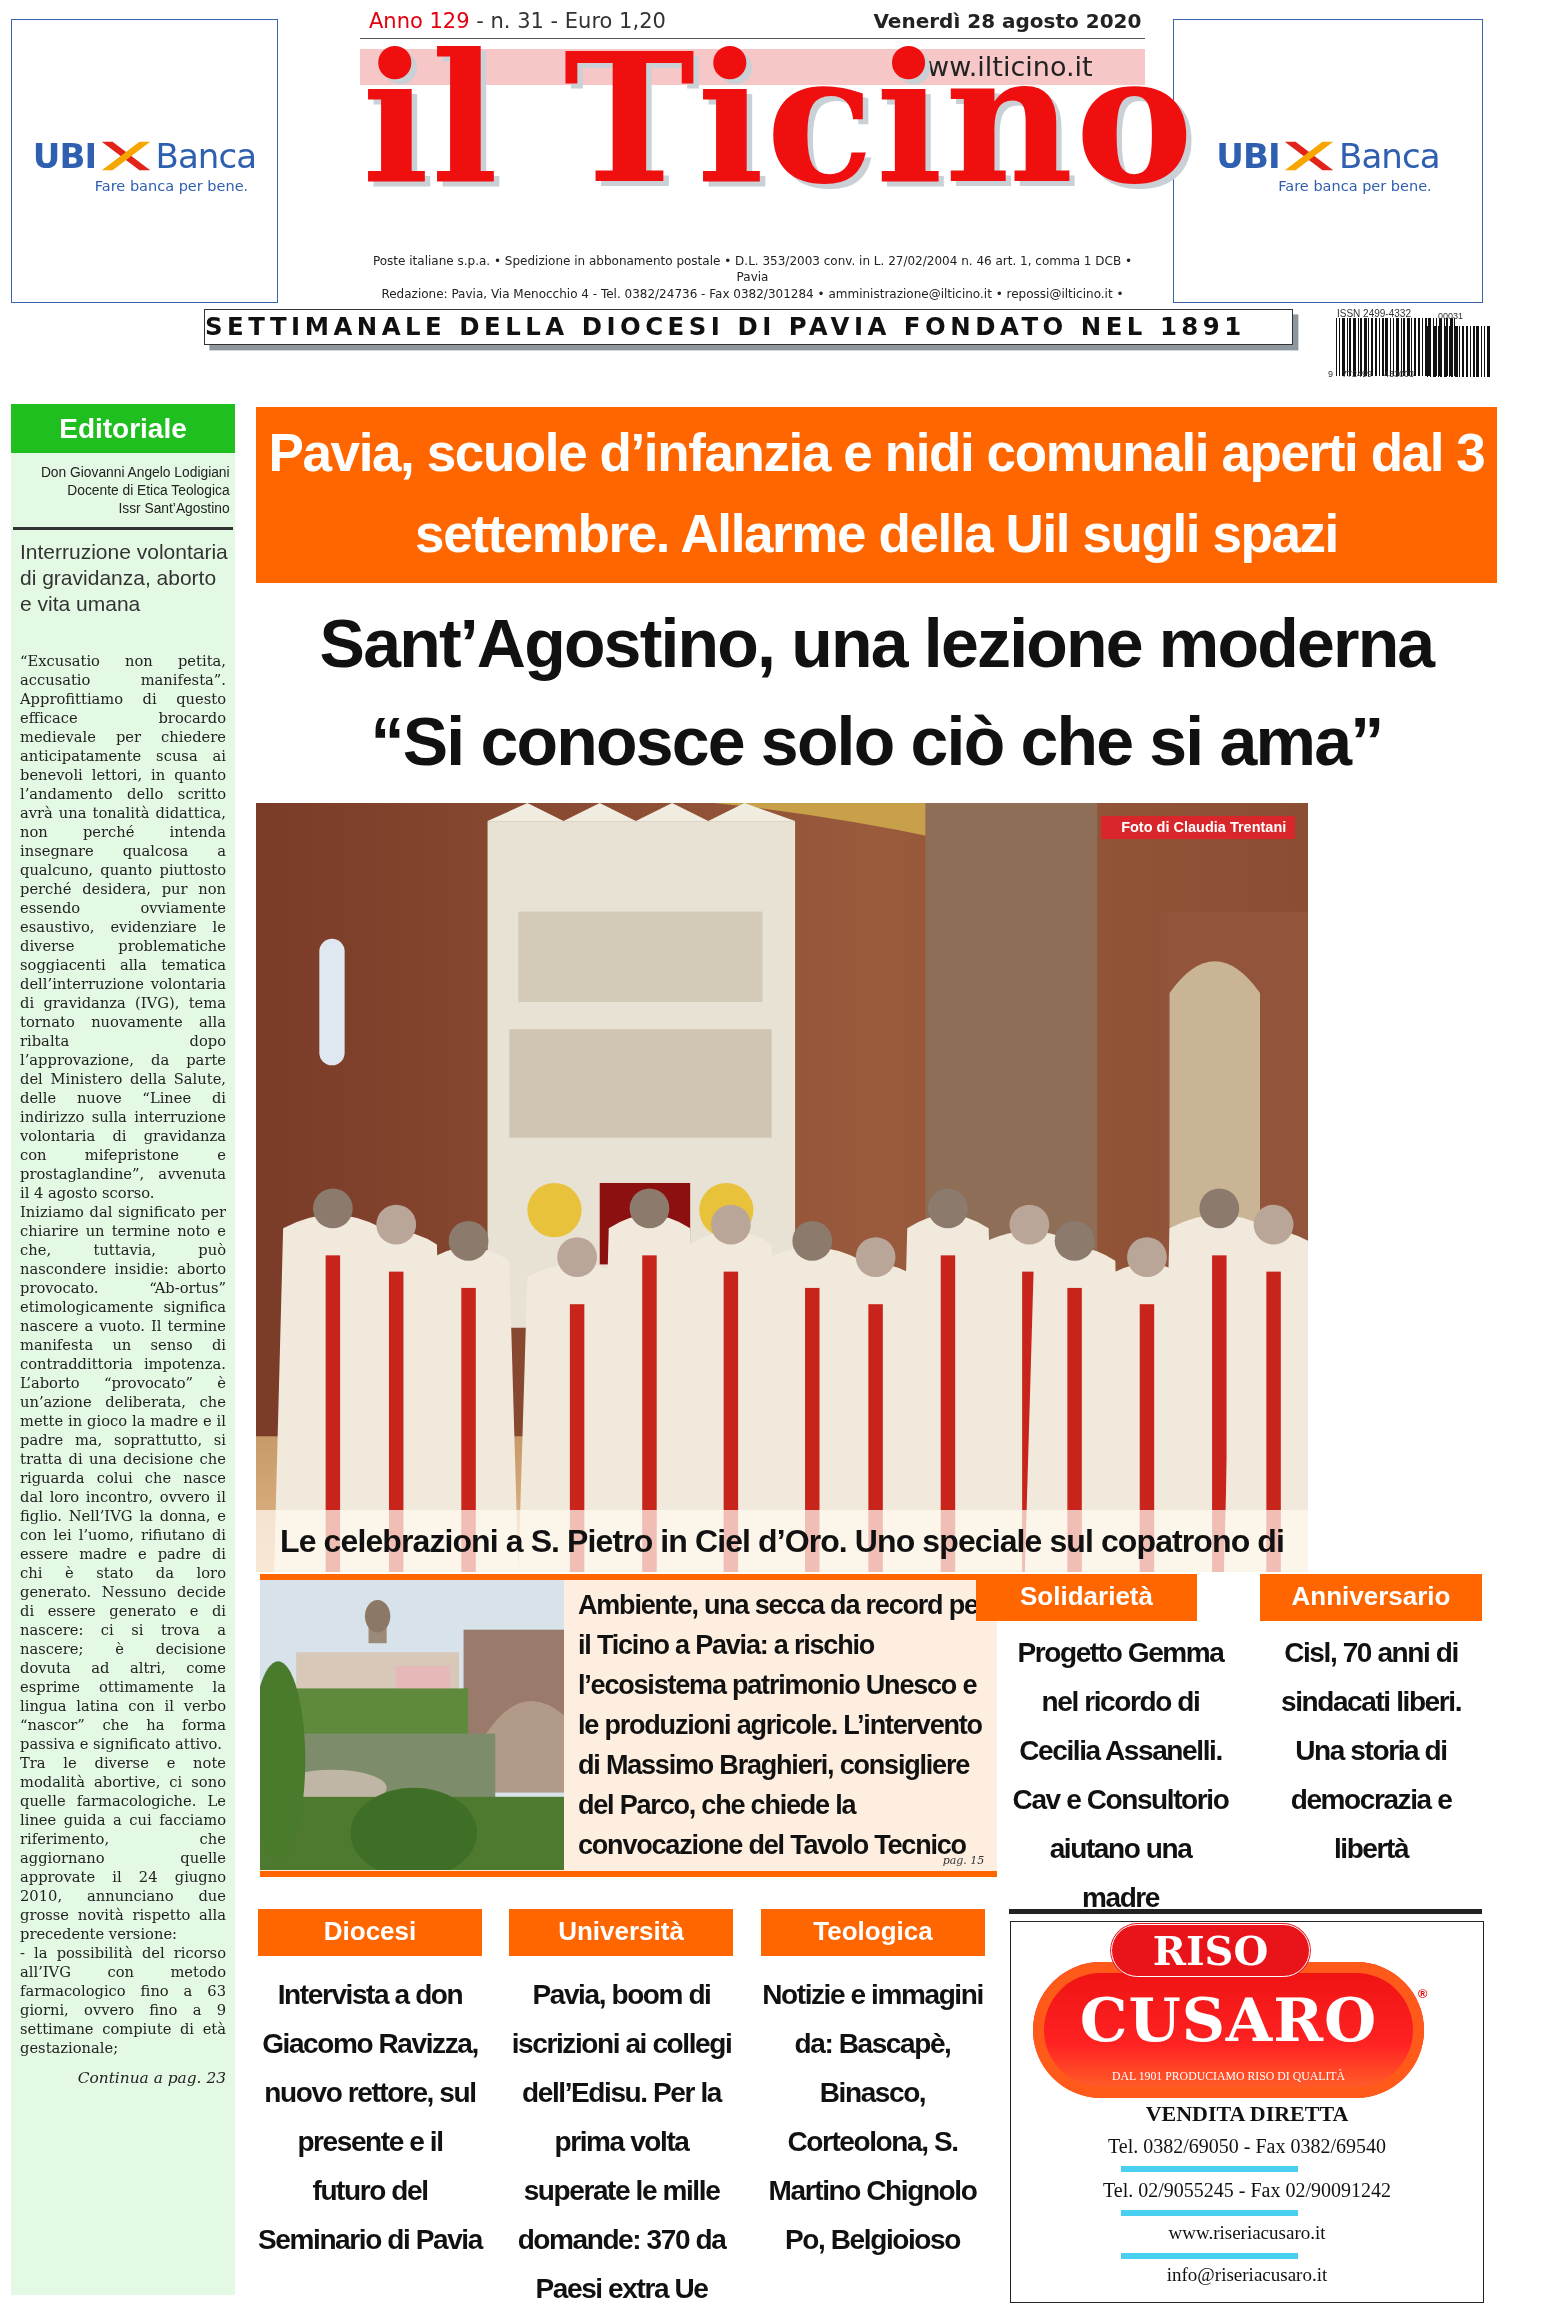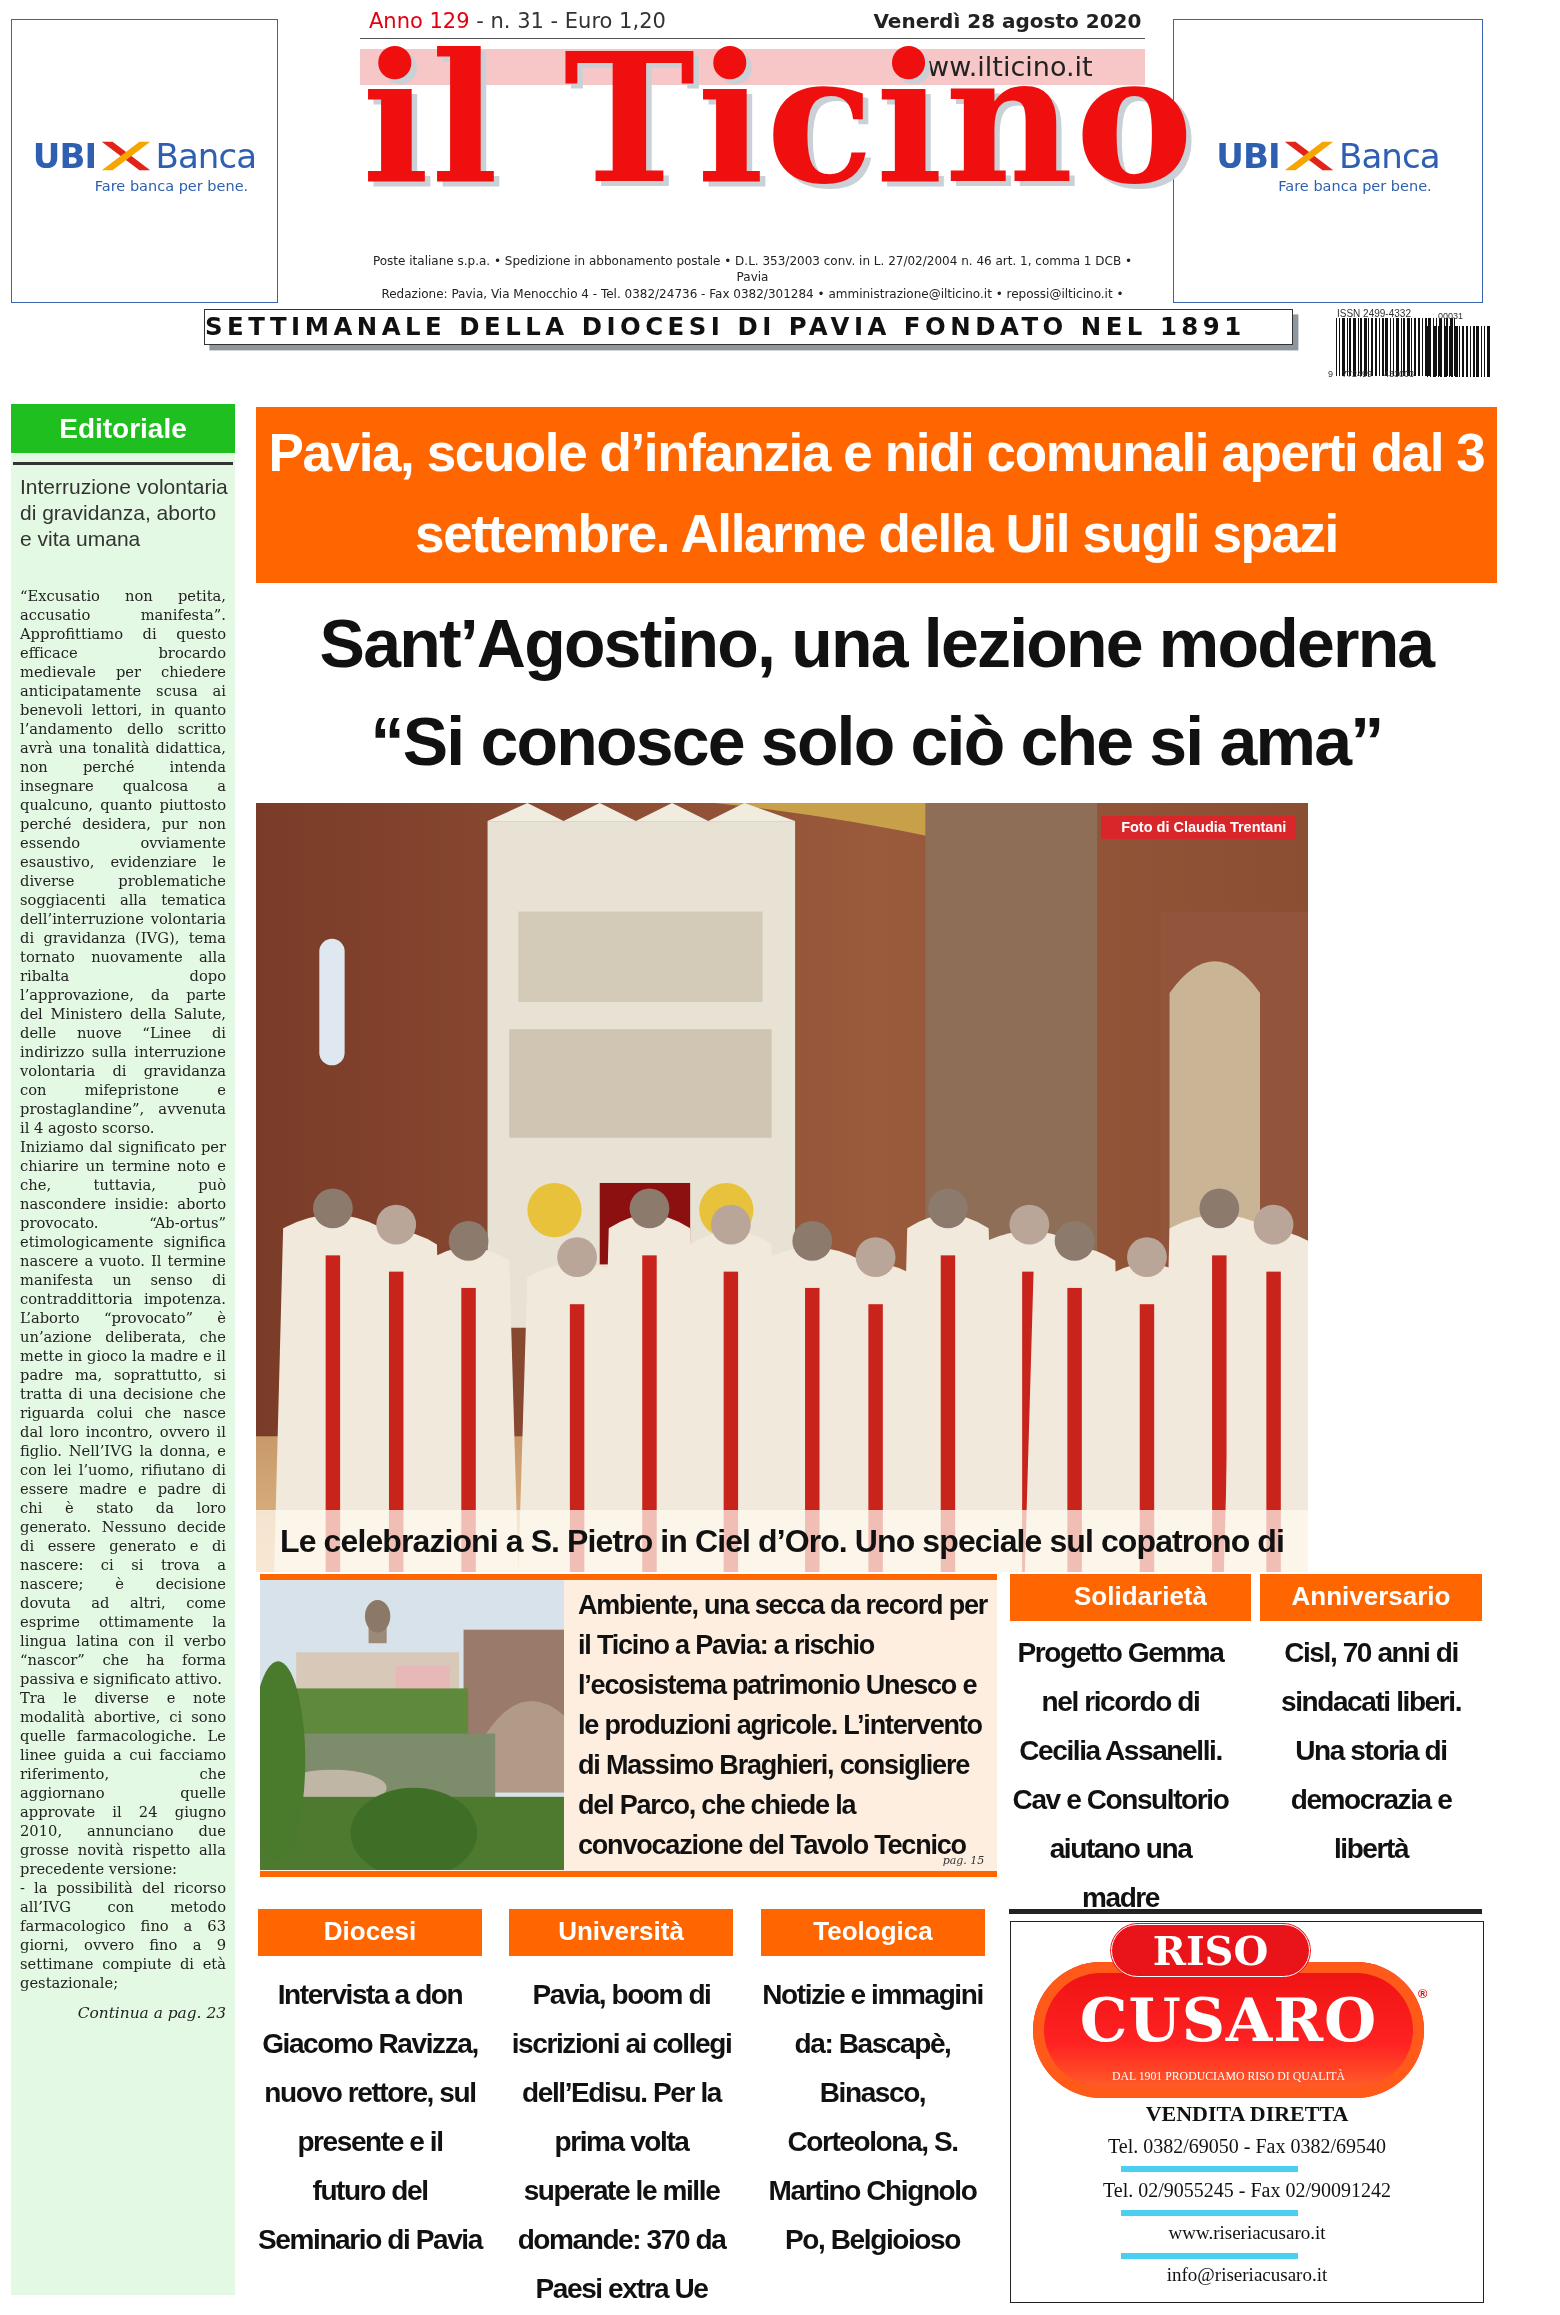--- a/index.html
+++ b/index.html
@@ -163,20 +163,25 @@
     <span style="width: 0.9px;"></span>
     <span style="width: 1.8px;"></span>
     <span style="width: 2.7px;"></span>
     <span style="width: 0.9px;"></span>
     <span style="width: 1.8px;"></span>
     <span style="width: 2.7px;"></span>
   </div>
 
 <div class="ed">
   <div class="ed-head">Editoriale</div>
+  <div class="ed-author">
+    <div>Don Giovanni Angelo Lodigiani</div>
+    <div>Docente di Etica Teologica</div>
+    <div>Issr Sant’Agostino</div>
+  </div>
   <div class="ed-rule"></div>
   <div class="ed-title">Interruzione volontaria di gravidanza, aborto e vita umana</div>
   <div class="ed-body">
     <p>“Excusatio non petita, accusatio manifesta”. Approfittiamo di questo efficace brocardo medievale per chiedere anticipatamente scusa ai benevoli lettori, in quanto l’andamento dello scritto avrà una tonalità didattica, non perché intenda insegnare qualcosa a qualcuno, quanto piuttosto perché desidera, pur non essendo ovviamente esaustivo, evidenziare le diverse problematiche soggiacenti alla tematica dell’interruzione volontaria di gravidanza (IVG), tema tornato nuovamente alla ribalta dopo l’approvazione, da parte del Ministero della Salute, delle nuove “Linee di indirizzo sulla interruzione volontaria di gravidanza con mifepristone e prostaglandine”, avvenuta il 4 agosto scorso.</p>
     <p>Iniziamo dal significato per chiarire un termine noto e che, tuttavia, può nascondere insidie: aborto provocato. “Ab-ortus” etimologicamente significa nascere a vuoto. Il termine manifesta un senso di contraddittoria impotenza. L’aborto “provocato” è un’azione deliberata, che mette in gioco la madre e il padre ma, soprattutto, si tratta di una decisione che riguarda colui che nasce dal loro incontro, ovvero il figlio. Nell’IVG la donna, e con lei l’uomo, rifiutano di essere madre e padre di chi è stato da loro generato. Nessuno decide di essere generato e di nascere: ci si trova a nascere; è decisione dovuta ad altri, come esprime ottimamente la lingua latina con il verbo “nascor” che ha forma passiva e significato attivo.</p>
     <p>Tra le diverse e note modalità abortive, ci sono quelle farmacologiche. Le linee guida a cui facciamo riferimento, che aggiornano quelle approvate il 24 giugno 2010, annunciano due grosse novità rispetto alla precedente versione:</p>
     <p>- la possibilità del ricorso all’IVG con metodo farmacologico fino a 63 giorni, ovvero fino a 9 settimane compiute di età gestazionale;</p>
   </div>
   <div class="ed-cont">Continua a pag. 23</div>
 </div>
@@ -290,21 +295,21 @@
       <ellipse cx="80" cy="230" rx="60" ry="20" fill="#bfb6a6"></ellipse>
       <rect x="0" y="240" width="336" height="81" fill="#4e7a30"></rect>
       <ellipse cx="170" cy="280" rx="70" ry="50" fill="#3f6e26"></ellipse>
       <ellipse cx="20" cy="200" rx="30" ry="110" fill="#4a7a2c"></ellipse>
     </svg>
   </div>
   <div class="amb-text">Ambiente, una secca da record per il Ticino a Pavia: a rischio l’ecosistema patrimonio Unesco e le produzioni agricole. L’intervento di Massimo Braghieri, consigliere del Parco, che chiede la convocazione del Tavolo Tecnico</div>
   <div class="amb-pag">pag. 15</div>
 </div>
 
-<div class="sec-tab" style="left:1010px;top:1574px;width:221px;padding-left:20px;">Solidarietà</div>
+<div class="sec-tab" style="left:976px;top:1574px;width:221px;">Solidarietà</div>
 <div class="sec-body" style="left:1010px;top:1628px;width:221px;">Progetto Gemma nel ricordo di Cecilia Assanelli. Cav e Consultorio aiutano una madre</div>
 
 <div class="sec-tab" style="left:1260px;top:1574px;width:222px;">Anniversario</div>
 <div class="sec-body" style="left:1260px;top:1628px;width:222px;">Cisl, 70 anni di sindacati liberi. Una storia di democrazia e libertà</div>
 
 <div class="rule-black"></div>
 
 <div class="sec-tab" style="left:258px;top:1909px;width:224px;">Diocesi</div>
 <div class="sec-body" style="left:258px;top:1970px;width:224px;">Intervista a don Giacomo Ravizza, nuovo rettore, sul presente e il futuro del Seminario di Pavia</div>
 

